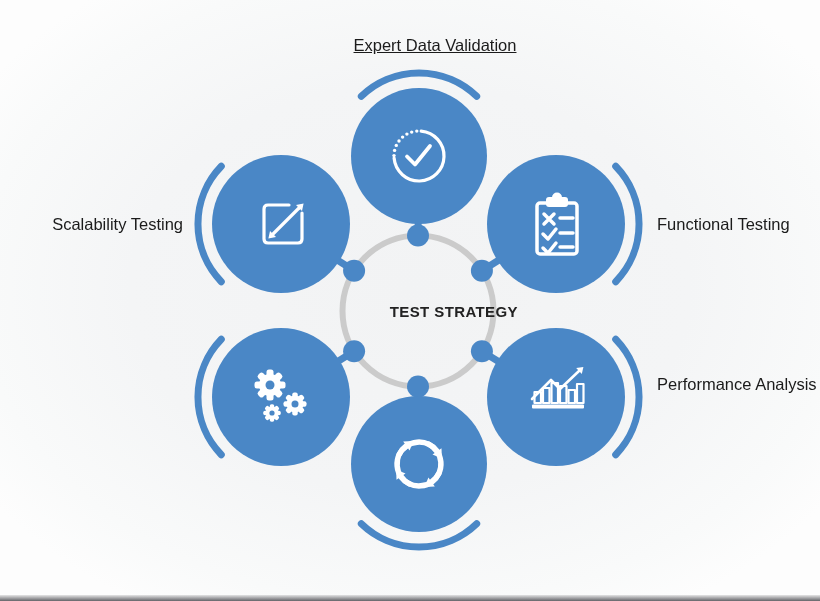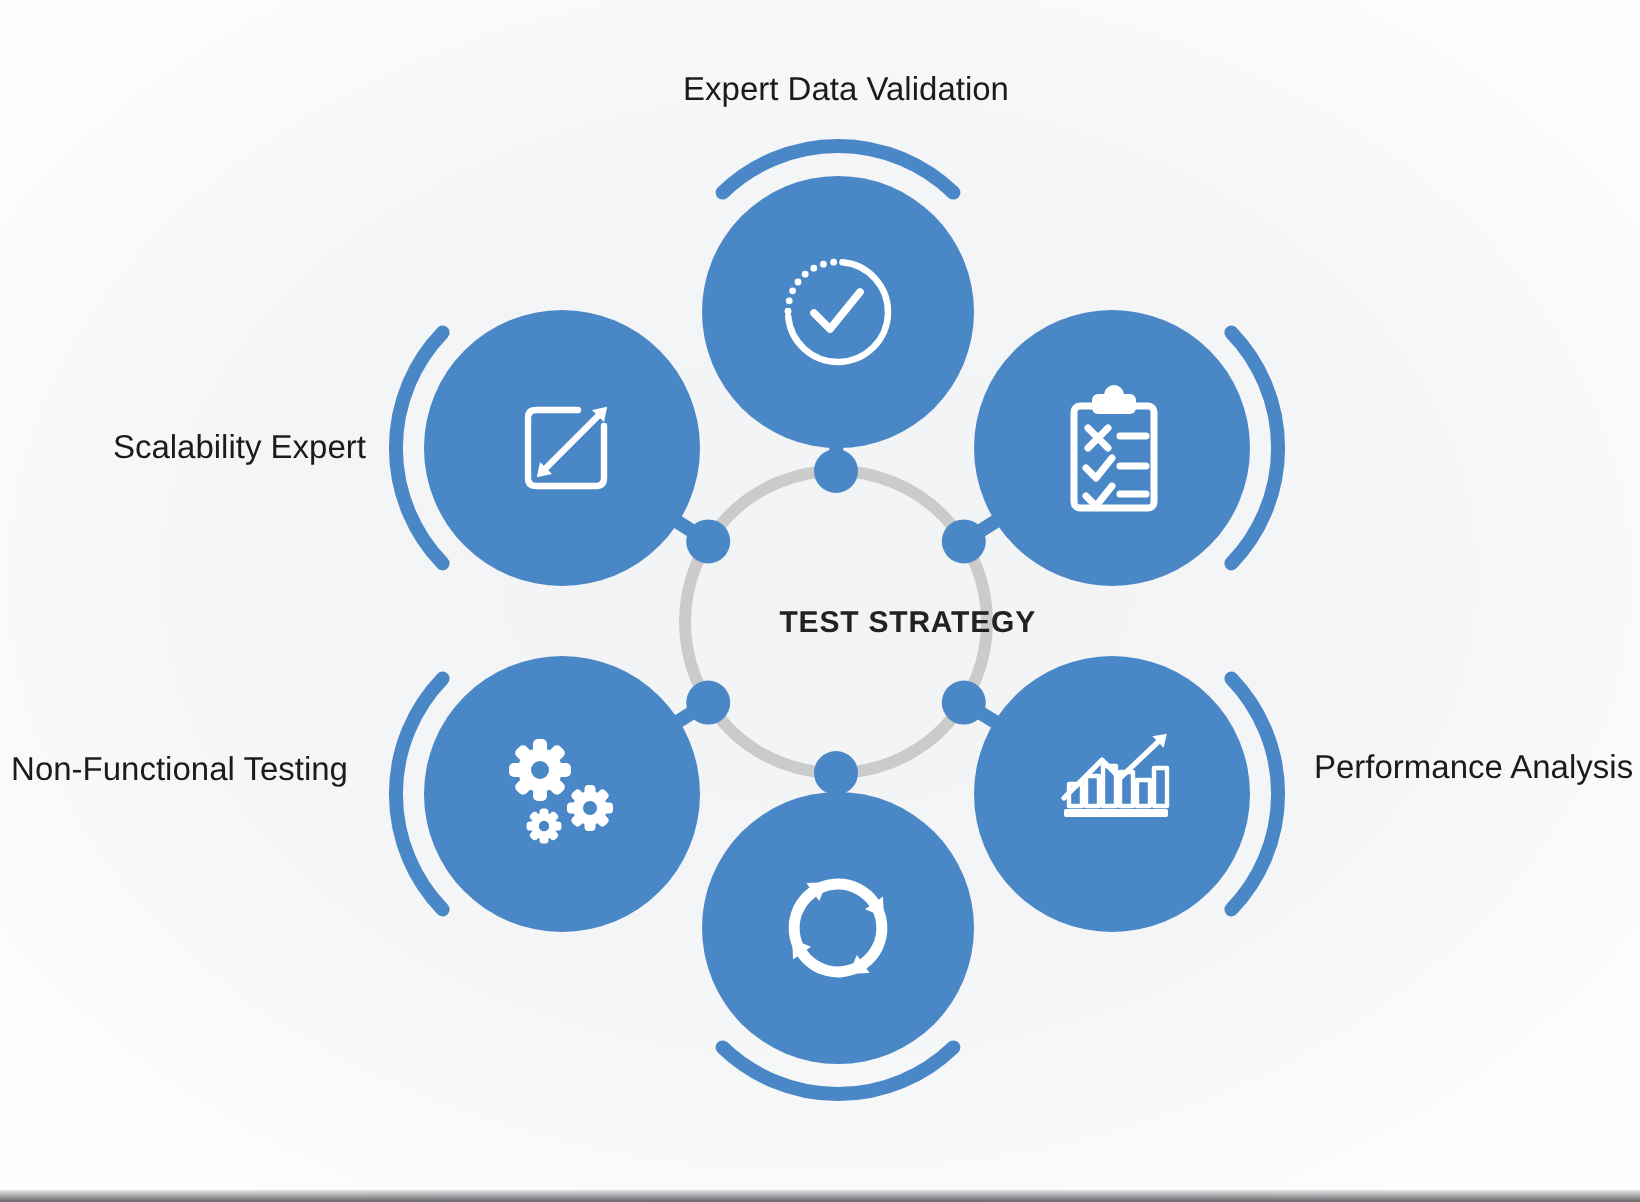--- a/index.html
+++ b/index.html
@@ -179,24 +179,24 @@
         <path class="iw-s" stroke-width="3.2" d="M 289 205 L 268 205 Q 264 205 264 209 L 264 239 Q 264 243 268 243 L 298 243 Q 302 243 302 239 L 302 213"></path>
         <line class="iw-s" stroke-width="3.2" x1="273" y1="234" x2="299" y2="208"></line>
         <polygon class="iw-f" points="303.6,203.4 302.0,211.0 296.0,205.0"></polygon>
         <polygon class="iw-f" points="268.4,238.6 270.0,231.0 276.0,237.0"></polygon>
       </g>
     </g>
   </svg>
 
   <div class="hub-title">TEST STRATEGY</div>
 
-  <div class="lbl center" style="left:263px;top:36px;width:320px;">Expert Data Validation</div>
-
+  <div class="lbl center" style="left:275px;top:36px;width:320px;text-decoration:underline;">Expert Data Validation</div>
+
+  <div class="lbl" style="left:657px;top:215px;width:160px;">Functional Testing</div>
 
   <div class="lbl" style="left:657px;top:375px;width:165px;">Performance Analysis</div>
 
 
-  <div class="lbl right" style="left:2px;top:376px;width:172px;">Non-Functional Testing</div>
-
-  <div class="lbl right" style="left:11px;top:215px;width:172px;">Scalability Expert</div>
+
+  <div class="lbl right" style="left:11px;top:215px;width:172px;">Scalability Testing</div>
 
   <div class="bottom-strip"></div>
 </div>
 
 </body></html>

